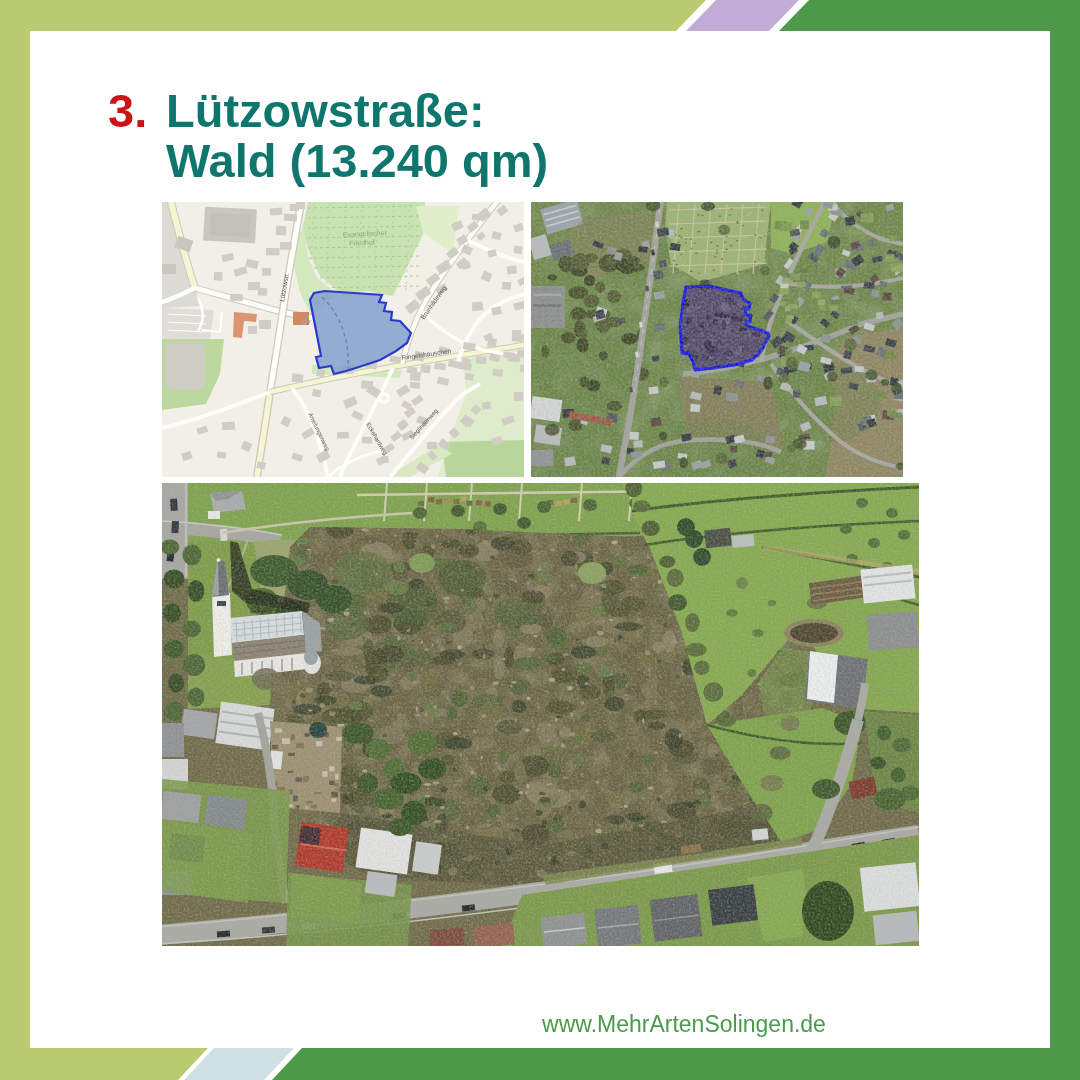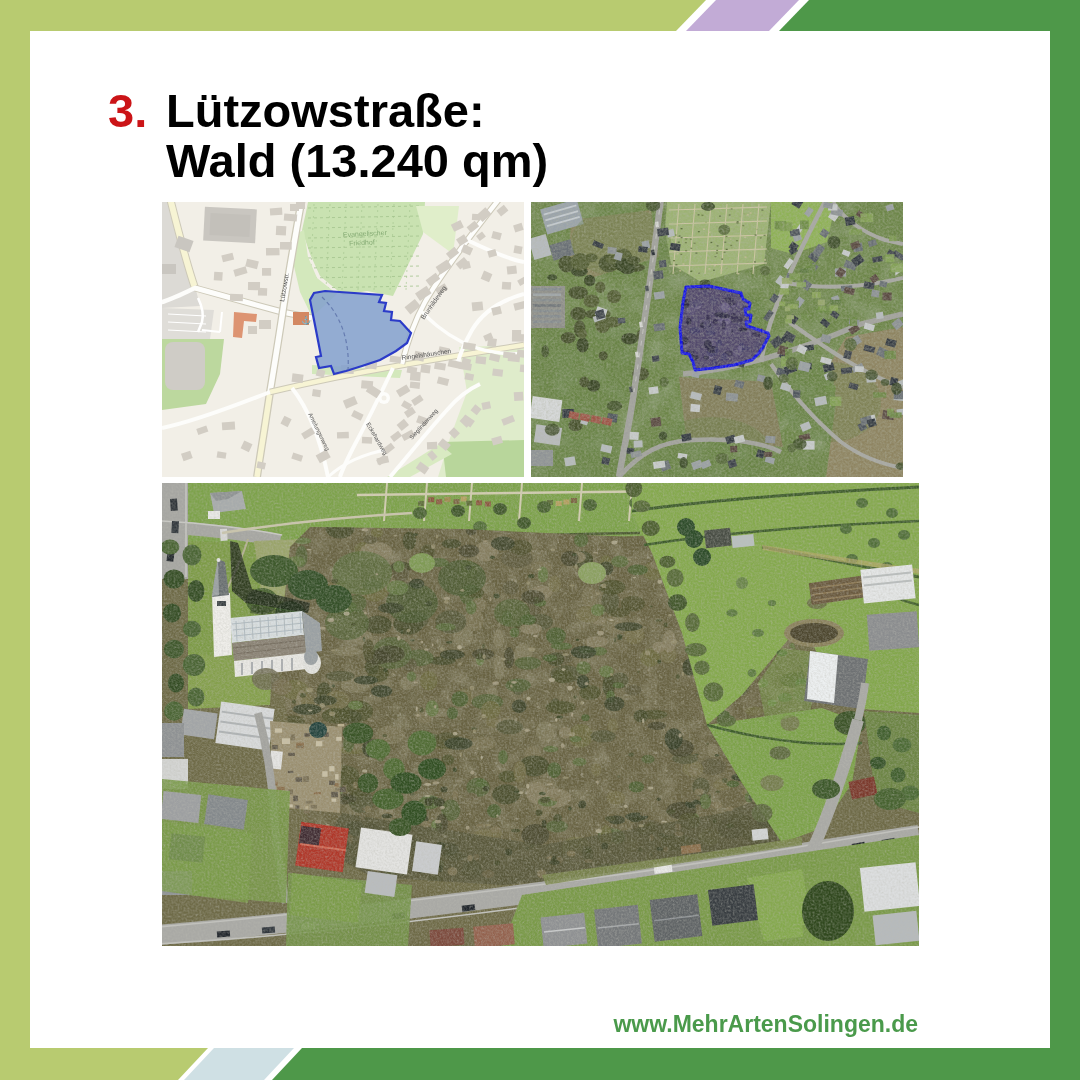--- a/index.html
+++ b/index.html
@@ -20,21 +20,21 @@
 <div class="abs" style="left:1050px;top:0;width:30px;height:1080px;background:#4e9849"></div>
 
 <div class="abs" style="left:0;top:1048px;width:240px;height:32px;background:#b8cb70;clip-path:polygon(0 0,208px 0,178px 32px,0 32px)"></div>
 
 <div class="abs" style="left:0;top:1048px;width:320px;height:32px;background:#cfe0e4;clip-path:polygon(214px 0,294px 0,264px 32px,184px 32px)"></div>
 
 <div class="abs" style="left:0;top:1048px;width:1080px;height:32px;background:#4e9849;clip-path:polygon(302px 0,1080px 0,1080px 32px,272px 32px)"></div>
 
 <div class="abs" style="left:108px;top:86px;font-size:47px;line-height:50px;font-weight:bold;color:#cb1417">3.</div>
 
-<div class="abs" style="left:166px;top:86px;font-size:47px;line-height:50px;font-weight:bold;color:#000000">Lützowstraße:<br>Wald (13.240 qm)</div>
+<div class="abs" style="left:166px;top:86px;font-size:47px;line-height:50px;font-weight:bold;color:#0f766e">Lützowstraße:<br>Wald (13.240 qm)</div>
 
 <svg style="position:absolute;left:162px;top:202px" width="362" height="275" viewBox="0 0 362 275">
 <rect x="0.0" y="0.0" width="362.0" height="275.0" fill="#f2efe7"></rect>
 
 <polygon points="0.0,0.0 10.0,0.0 34.0,88.0 38.0,104.0 0.0,106.0" fill="#dcdad5"></polygon>
 
 <polygon points="0.0,106.0 52.0,108.0 48.0,137.0 0.0,137.0" fill="#dfddd8"></polygon>
 <path d="M6,112 L44,114 M6,120 L44,122 M6,128 L44,130" fill="none" stroke="#ffffff" stroke-width="1.2"></path>
 
 <polygon points="0.0,137.0 62.0,137.0 58.0,172.0 44.0,202.0 0.0,208.0" fill="#bcd89e"></polygon>
@@ -1835,13 +1835,13 @@
 <ellipse cx="740.0" cy="262.0" rx="9.5" ry="7.6" fill="#4d6b36"></ellipse>
 <ellipse cx="716.0" cy="280.0" rx="7.9" ry="6.2" fill="#38542a"></ellipse>
 <ellipse cx="736.0" cy="292.0" rx="7.5" ry="7.4" fill="#42602f"></ellipse>
 <ellipse cx="748.0" cy="310.0" rx="9.3" ry="7.5" fill="#4d6b36"></ellipse>
 <rect x="688.0" y="296.0" width="26.0" height="18.0" fill="#7c3b2e" transform="rotate(-12 701 305)"></rect>
 <ellipse cx="664.0" cy="306.0" rx="14.0" ry="10.0" fill="#3f5a2c"></ellipse>
 <ellipse cx="728.0" cy="316.0" rx="16.0" ry="11.0" fill="#486331"></ellipse>
 <rect width="757" height="463" filter="url(#bgrain)" opacity="0.45"></rect>
 </svg>
 
-<div class="abs" style="left:450px;top:1011px;width:468px;text-align:right;font-size:23px;font-weight:bold;color:#4a9a4b">www.MehrArtenSolingen.de</div>
+<div class="abs" style="left:450px;top:1011px;width:468px;text-align:center;font-size:23px;font-weight:normal;color:#4a9a4b">www.MehrArtenSolingen.de</div>
 </div>
 </body></html>

